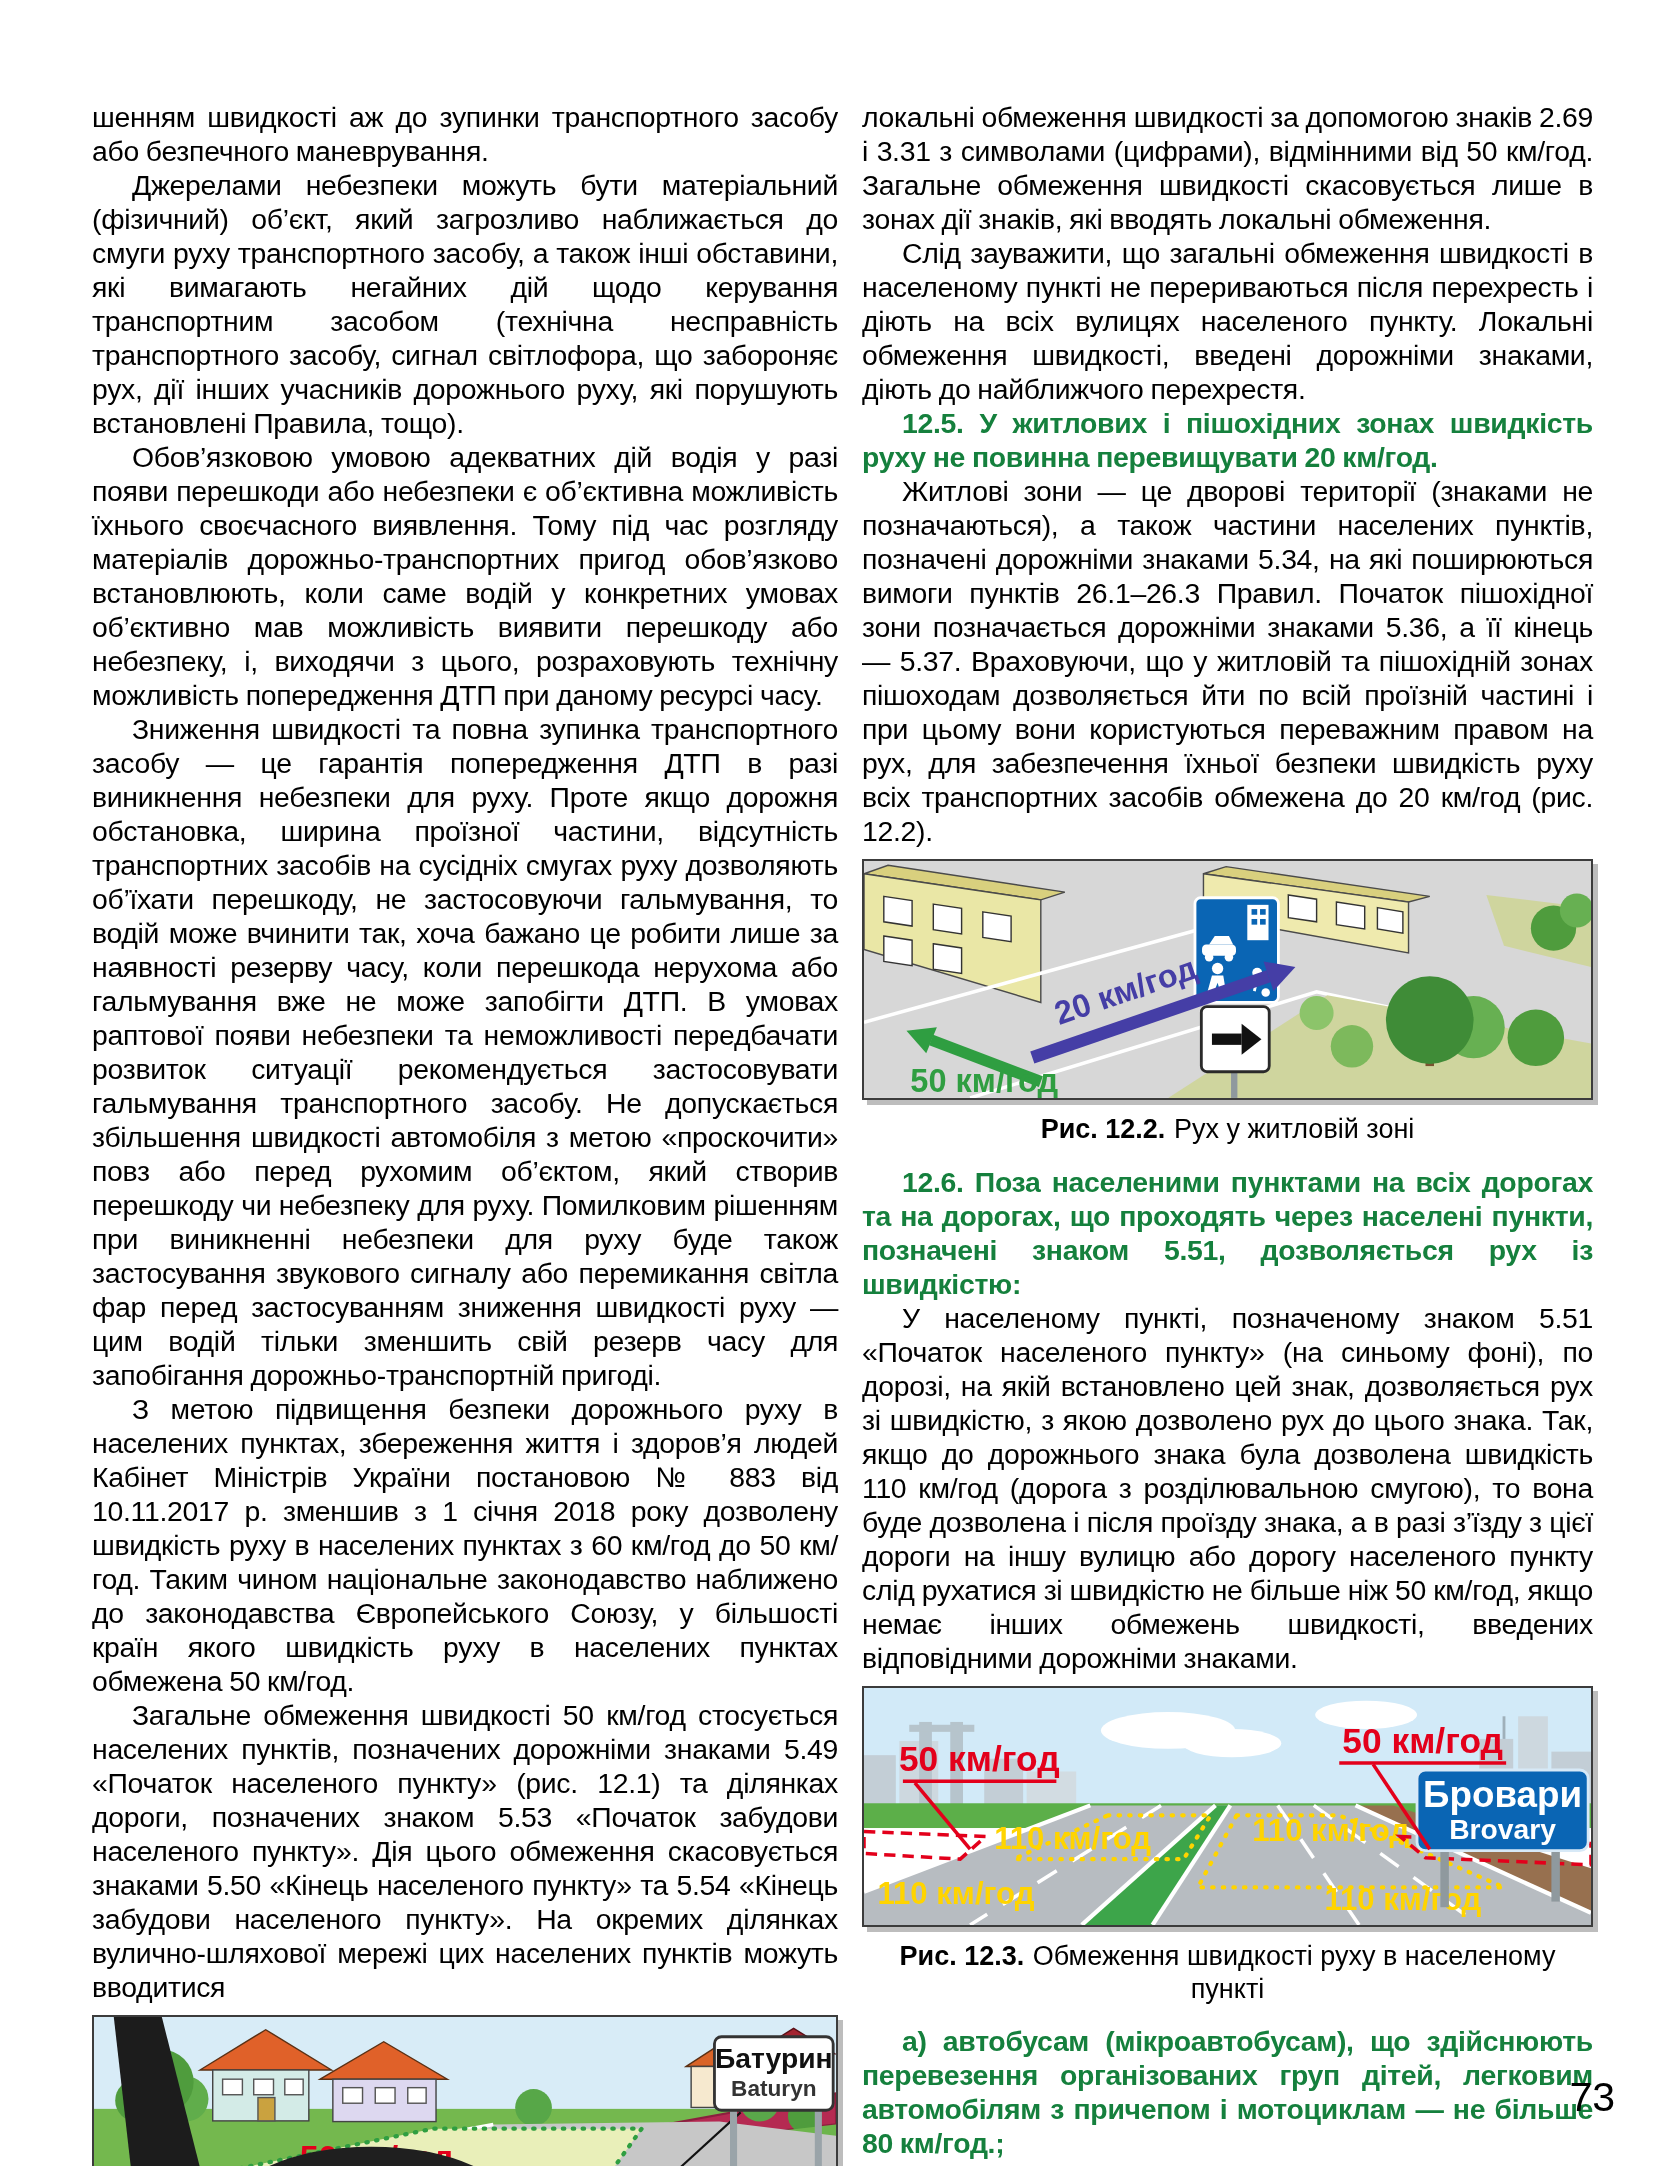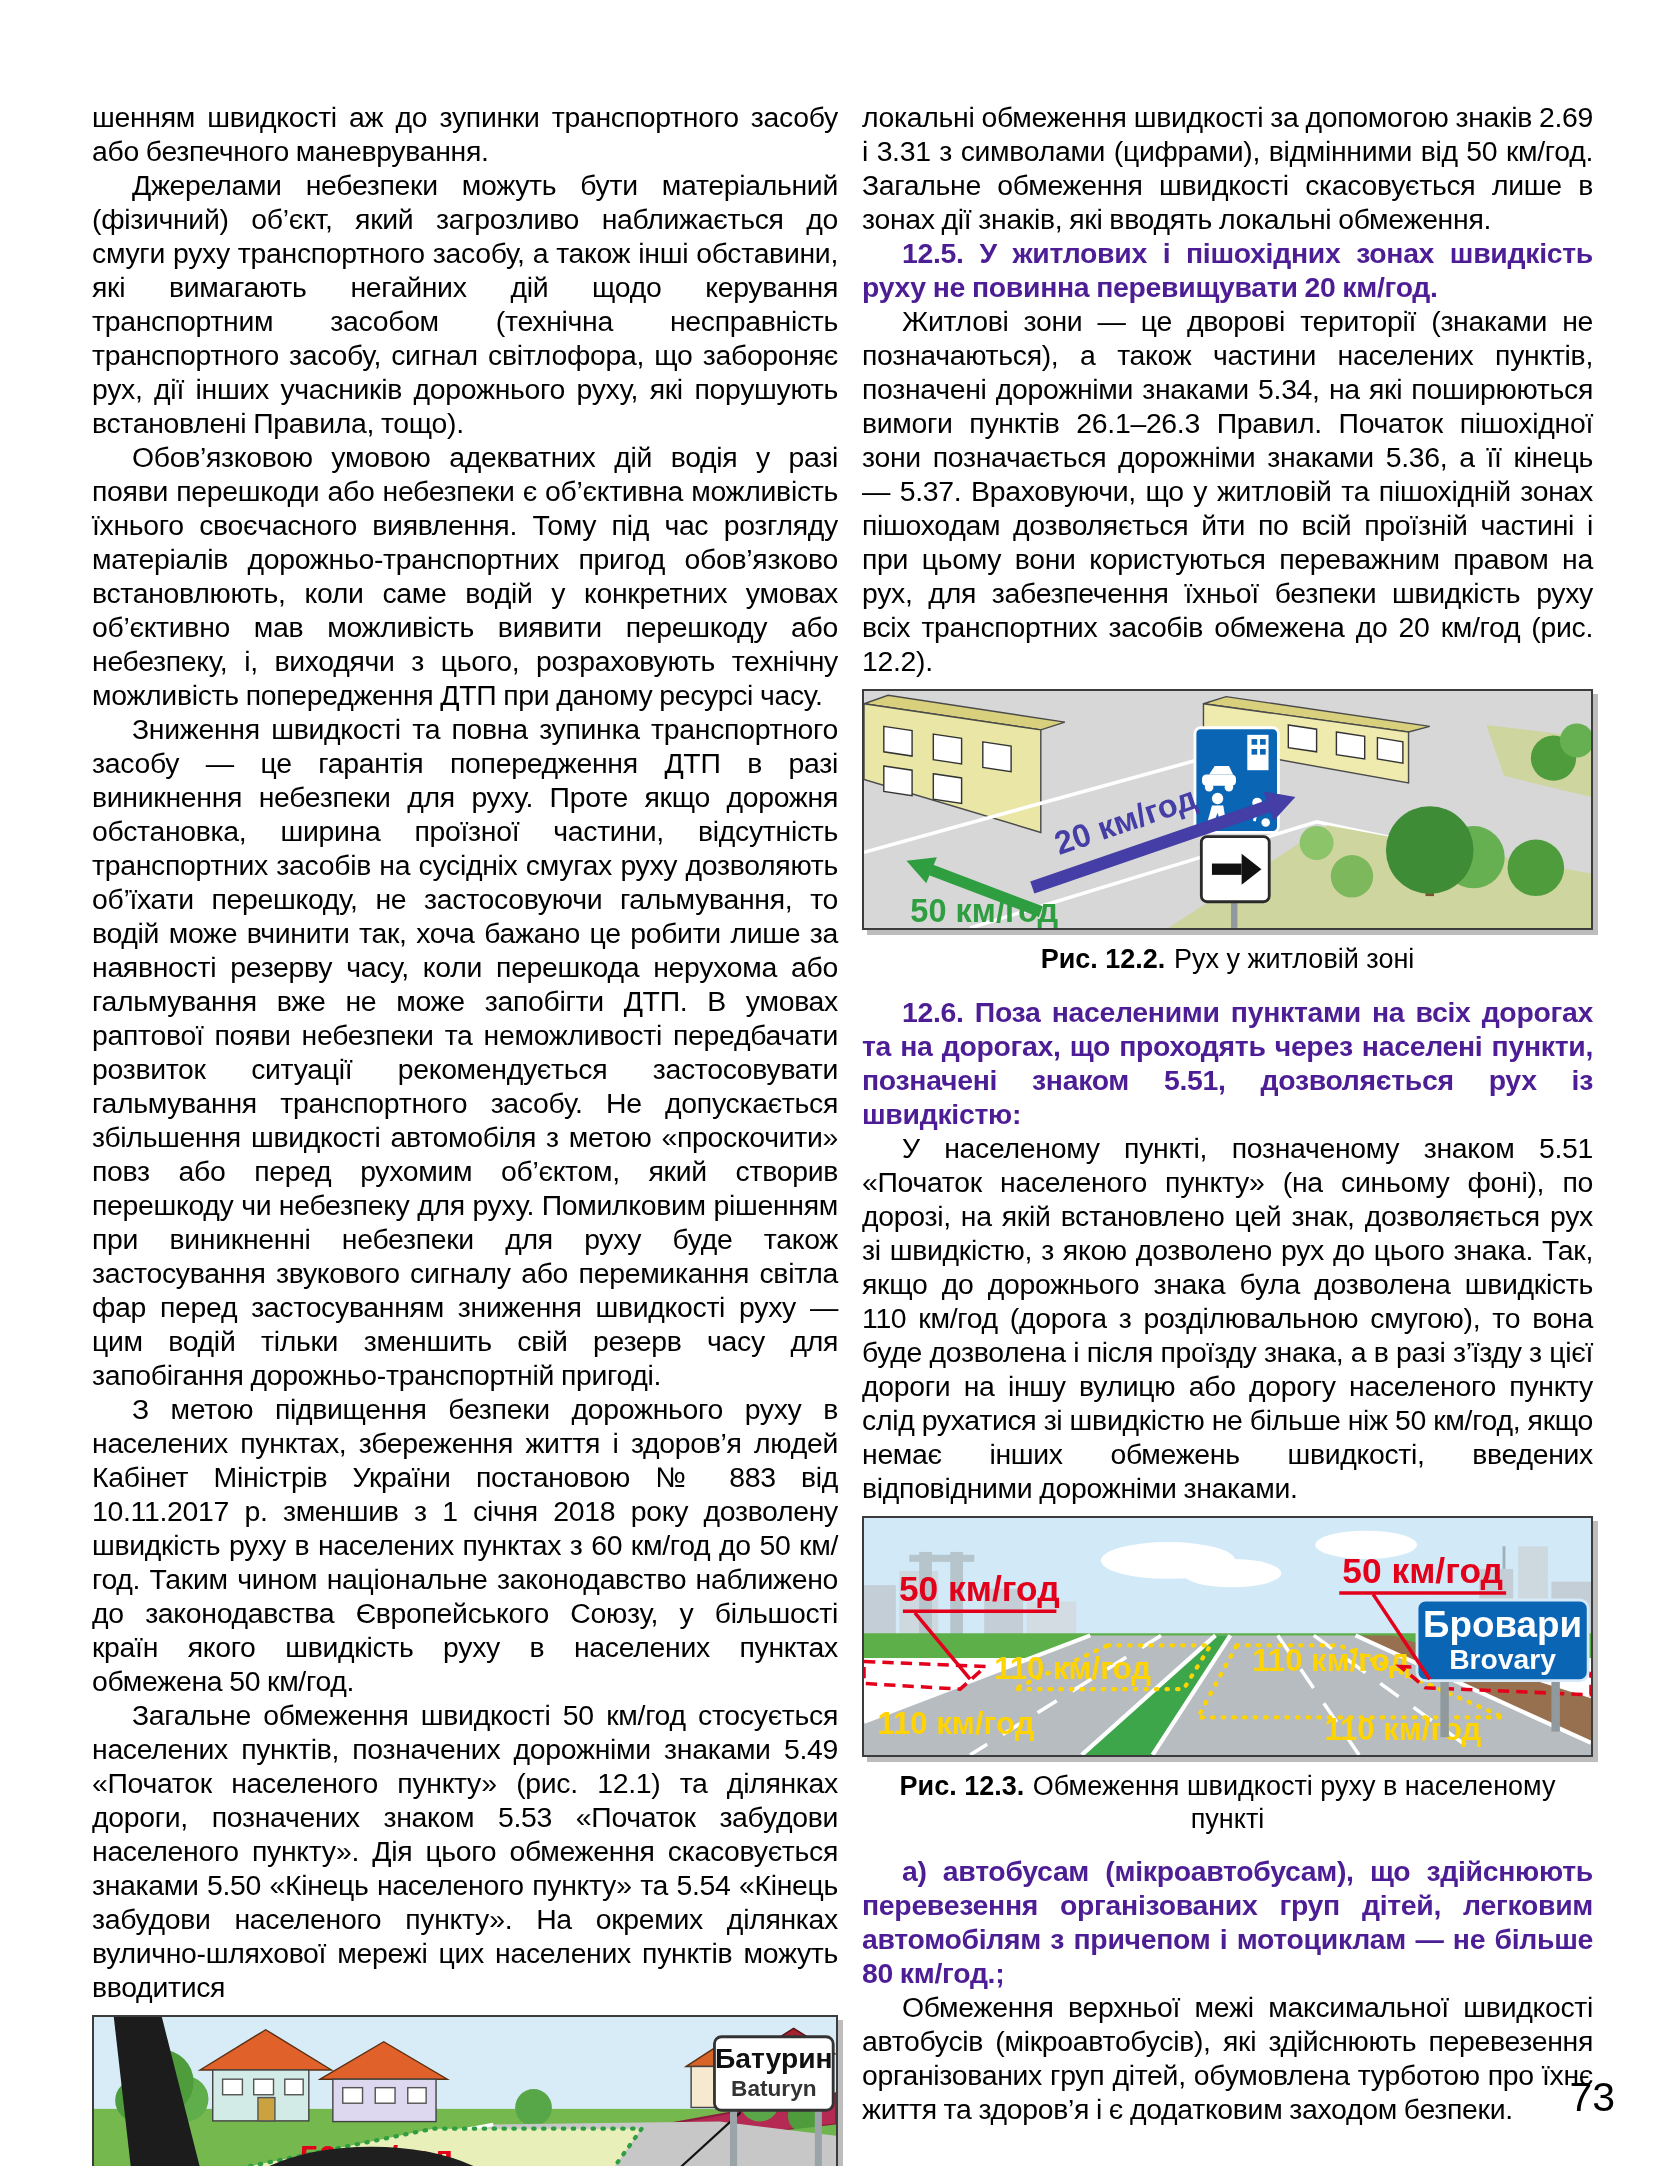--- a/index.html
+++ b/index.html
@@ -8,21 +8,21 @@
     font-family:"Liberation Sans",sans-serif;color:#000;overflow:hidden;
   }
   .col{position:absolute;top:100px;}
   .col.left{left:92px;width:746px;}
   .col.right{left:862px;width:731px;}
   p{
     margin:0;font-size:28.4px;line-height:34px;text-align:justify;
     letter-spacing:-0.3px;word-spacing:-0.7px;
   }
   p.indent{text-indent:40px;}
-  p.heading{font-weight:bold;color:#4c1d95;}
+  p.heading{font-weight:bold;color:#15803d;}
   .fig{margin-top:11.4px;}
   .fig-frame{
     border:2.1px solid #3c3c3c;box-shadow:5px 5px 0 #bdbdbd;
     background:#fff;line-height:0;
   }
   .fig-frame svg{display:block;width:100%;height:auto;}
   .fig-caption{
     text-align:center;font-size:27px;line-height:33px;
     margin:12.8px 0 18.5px;
   }
@@ -123,20 +123,21 @@
             <polygon points="28,0 96,0 172,300 62,300" fill="#1c1c1c"></polygon>
           </g>
         </svg>
       </div>
 
     </div>
   </div>
 
   <div class="col right">
     <p>локальні обмеження швидкості за допомогою знаків 2.69 і 3.31 з символами (цифрами), відмінними від 50 км/год. Загальне обмеження швидкості скасовується лише в зонах дії знаків, які вводять локальні обмеження.</p>
+    <p class="indent">Слід зауважити, що загальні обмеження швидкості в населеному пункті не перериваються після перехресть і діють на всіх вулицях населеного пункту. Локальні обмеження швидкості, введені дорожніми знаками, діють до найближчого перехрестя.</p>
     <p class="heading indent">12.5. У житлових і пішохідних зонах швидкість руху не повинна перевищувати 20 км/год.</p>
     <p class="indent">Житлові зони — це дворові території (знаками не позначаються), а також частини населених пунктів, позначені дорожніми знаками 5.34, на які поширюються вимоги пунктів 26.1–26.3 Правил. Початок пішохідної зони позначається дорожніми знаками 5.36, а її кінець — 5.37. Враховуючи, що у житловій та пішохідній зонах пішоходам дозволяється йти по всій проїзній частині і при цьому вони користуються переважним правом на рух, для забезпечення їхньої безпеки швидкість руху всіх транспортних засобів обмежена до 20 км/год (рис. 12.2).</p>
 
     <div class="fig">
       <div class="fig-frame">
         <svg viewBox="0 0 1028 335">
           <rect x="0" y="0" width="1028" height="335" fill="#d7d7d7"></rect>
 
           <g>
             <polygon points="0,18 34,6 284,44 250,55" fill="#d9d07e" stroke="#4a4a4a" stroke-width="2"></polygon>

